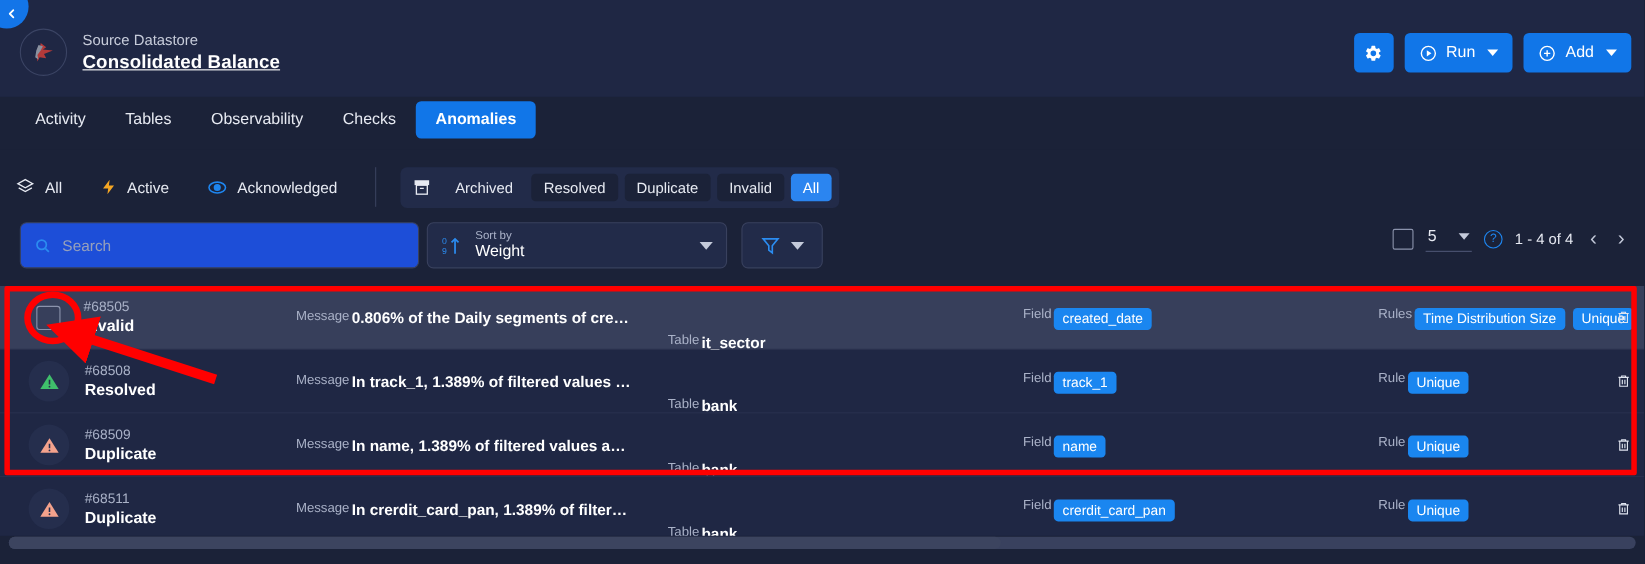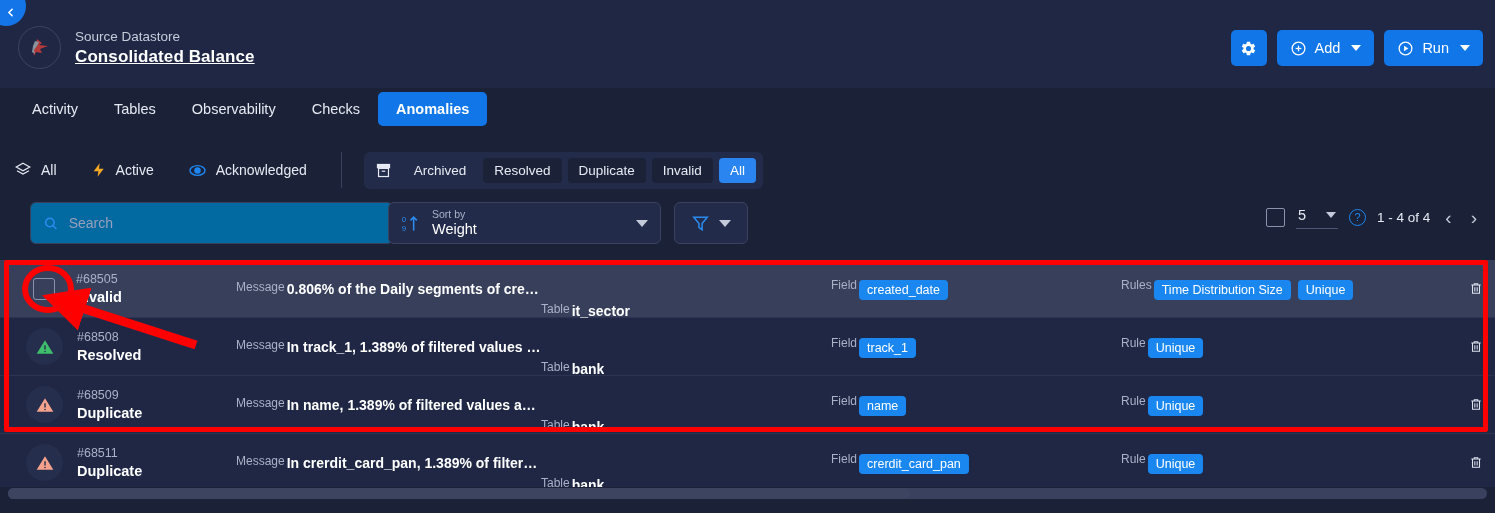--- a/index.html
+++ b/index.html
@@ -70,22 +70,22 @@
   .seg {
     font-size: 13.5px; color: #e7eaf2; padding: 5px 11px; border-radius: 4px;
     background: transparent; cursor: pointer; white-space: nowrap;
   }
   .seg.box { background: #1b2238; }
   .seg.active { background: #2b85f0; color: #fff; }
 
   
   .searchrow { position: absolute; top: 66px; left: 14px; right: 14px; height: 48px; }
   .search-box {
-    position: absolute; left: 16px; top: 0; width: 363px; height: 42px;
-    background: #0369a1; border: 1px solid #39415e; border-radius: 6px;
+    position: absolute; left: 4px; top: 0; width: 363px; height: 42px;
+    background: #1d4ed8; border: 1px solid #39415e; border-radius: 6px;
     display: flex; align-items: center; gap: 10px; padding: 0 12px;
   }
   .search-box input {
     background: transparent; border: none; outline: none; color: #e7eaf2;
     font-size: 14px; font-family: "Liberation Sans", sans-serif; width: 100%;
   }
   .search-box input::placeholder { color: #96a0bb; }
 
   .sortby {
     position: absolute; left: 374px; top: 0; width: 273px; height: 42px;
@@ -109,21 +109,21 @@
   .pg-sel { display: flex; align-items: center; gap: 9px; color: #e7eaf2; font-size: 14.5px; border-bottom: 1px solid #4d5574; padding: 2px 2px 5px 2px; cursor: pointer; min-width: 42px; }
   .pg-sel .dd { width: 0; height: 0; border-left: 5px solid transparent; border-right: 5px solid transparent; border-top: 6px solid #c4cada; margin-left: auto; }
   .pg-help { width: 17px; height: 17px; border-radius: 50%; border: 1.5px solid #1e86f0; color: #1e86f0; font-size: 11px; display: flex; align-items: center; justify-content: center; cursor: pointer; }
   .pg-range { color: #e7eaf2; font-size: 13.5px; }
   .pg-arrow { color: #c4cada; font-size: 19px; cursor: pointer; padding: 0 4px; line-height: 1; }
 
   
   .table { position: absolute; top: 124px; left: 0; right: 0; bottom: 26px; overflow: hidden; }
   .row {
     position: relative; height: 58px; display: flex; align-items: center;
-    border-bottom: 1px solid #2c3452; background: #1f2744;
+    border-bottom: 1px solid #2c3452; background: #1f2744; gap: 33px;
   }
   .row.hl { background: #373f5b; }
   .cell-id { width: 236px; display: flex; align-items: center; gap: 14px; padding-left: 26px; }
   .status-ic { width: 37px; height: 37px; border-radius: 50%; background: #252e4d; display: flex; align-items: center; justify-content: center; flex: none; }
   .status-ic svg { display: block; }
   .chkbox { width: 22px; height: 22px; border: 1.5px solid #8b93ac; border-radius: 3px; background: transparent; margin: 0 7px; flex: none; cursor: pointer; }
   .idblock { display: flex; flex-direction: column; gap: 1px; }
   .idnum { font-size: 12.5px; color: #aab2c8; line-height: 16px; }
   .idstate { font-size: 14.5px; font-weight: bold; color: #ffffff; line-height: 18px; }
 
@@ -176,32 +176,32 @@
 
     <div class="header-actions">
       <div class="btn icon-only">
         <svg width="17" height="17" viewBox="0 0 24 24" fill="#fff">
             <path d="M19.14 12.94a7.07 7.07 0 0 0 0-1.88l2.03-1.58a.5.5 0 0 0 .12-.64l-1.92-3.32a.5.5 0 0 0-.6-.22l-2.39.96a7.03 7.03 0 0 0-1.62-.94l-.36-2.54a.5.5 0 0 0-.5-.42h-3.84a.5.5 0 0 0-.5.42l-.36 2.54c-.58.24-1.12.56-1.62.94l-2.39-.96a.5.5 0 0 0-.6.22L2.67 8.84a.5.5 0 0 0 .12.64l2.03 1.58a7.07 7.07 0 0 0 0 1.88L2.79 14.52a.5.5 0 0 0-.12.64l1.92 3.32c.13.22.38.31.6.22l2.39-.96c.5.38 1.04.7 1.62.94l.36 2.54c.04.24.25.42.5.42h3.84c.25 0 .46-.18.5-.42l.36-2.54c.58-.24 1.12-.56 1.62-.94l2.39.96c.22.09.47 0 .6-.22l1.92-3.32a.5.5 0 0 0-.12-.64l-2.03-1.58zM12 15.6A3.6 3.6 0 1 1 12 8.4a3.6 3.6 0 0 1 0 7.2z"></path>
           </svg>
       </div>
       <div class="btn">
         <svg width="17" height="17" viewBox="0 0 24 24" fill="none" stroke="#fff" stroke-width="1.8">
             <circle cx="12" cy="12" r="9"></circle>
-            <line x1="12" y1="8" x2="12" y2="16"></line>
-            <line x1="8" y1="12" x2="16" y2="12"></line>
-          </svg>
-        <span>Add</span>
+            <polygon points="10,8 16,12 10,16" fill="#fff" stroke="none"></polygon>
+          </svg>
+        <span>Run</span>
         <span class="caret"></span>
       </div>
       <div class="btn">
         <svg width="17" height="17" viewBox="0 0 24 24" fill="none" stroke="#fff" stroke-width="1.8">
             <circle cx="12" cy="12" r="9"></circle>
-            <polygon points="10,8 16,12 10,16" fill="#fff" stroke="none"></polygon>
-          </svg>
-        <span>Run</span>
+            <line x1="12" y1="8" x2="12" y2="16"></line>
+            <line x1="8" y1="12" x2="16" y2="12"></line>
+          </svg>
+        <span>Add</span>
         <span class="caret"></span>
       </div>
     </div>
   </div>
 
   <div class="tabs">
     <div class="tab">Activity</div>
     <div class="tab">Tables</div>
     <div class="tab">Observability</div>
     <div class="tab">Checks</div>

